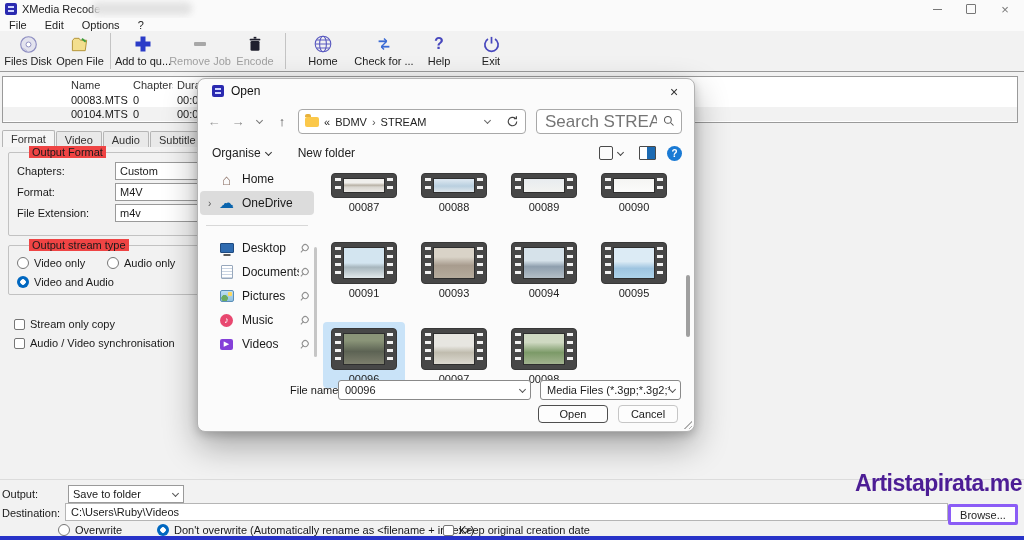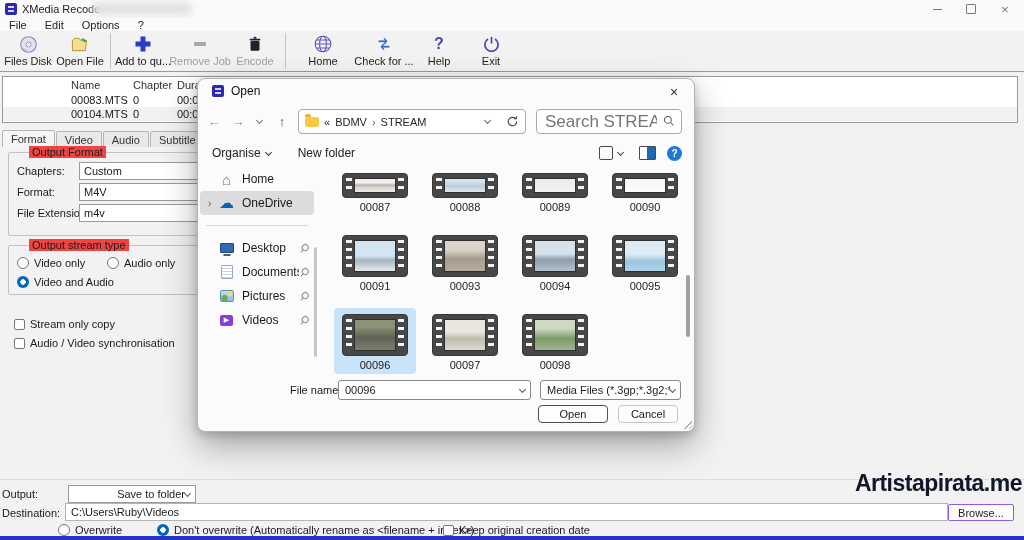--- a/index.html
+++ b/index.html
@@ -42,37 +42,37 @@
 
   
   .tabbar{position:absolute;left:2px;top:130px;height:17px;display:flex;align-items:flex-end;}
   .tab{padding:2px 8px 1px;border:1px solid #b5b5b5;border-bottom:none;background:#e9e9e9;border-radius:2px 2px 0 0;margin-right:1px;color:#333;white-space:nowrap;margin-top:32px;}
   .tab.active{background:#f5f5f5;padding-bottom:2px;}
 
   
   .gbox{position:absolute;border:1px solid #c2c2c2;border-radius:2px;}
   .legend{position:absolute;top:-7px;left:20px;background:#ef4444;padding:0 3px;}
   .frow-label{position:absolute;left:8px;}
-  .combo{position:absolute;height:16px;background:#fff;border:1px solid #9a9a9a;display:flex;align-items:center;padding-left:4px;}
+  .combo{position:absolute;height:16px;background:#fff;border:1px solid #9a9a9a;display:flex;align-items:center;padding-left:4px;margin-left:36px;}
   .combo .ctext{flex:1;white-space:nowrap;overflow:hidden;}
   .chv{display:inline-block;width:6px;height:6px;border-right:1.4px solid #555;border-bottom:1.4px solid #555;transform:rotate(45deg);margin:0 5px 2px 0;flex:0 0 auto;}
   .chv.sm{width:4px;height:4px;}
   .rb{width:12px;height:12px;border:1px solid #767676;border-radius:50%;background:#fff;box-sizing:border-box;flex:0 0 auto;}
   .rb.on{border:none;background:radial-gradient(circle,#fff 0 2.5px,#0067c0 3px);}
   .cb{width:11px;height:11px;border:1px solid #767676;border-radius:2px;background:#fff;box-sizing:border-box;flex:0 0 auto;}
   .optrow{position:absolute;display:flex;align-items:center;gap:5px;white-space:nowrap;}
 
   
   .bpanel{position:absolute;left:0;top:479px;width:1024px;height:57px;background:#f2f2f2;border-top:1px solid #dcdcdc;}
   .blabel{position:absolute;left:2px;}
-  .select{position:absolute;height:16px;background:#fff;border:1px solid #9a9a9a;display:flex;align-items:center;padding-left:16px;text-align:right;}
+  .select{position:absolute;height:16px;background:#fff;border:1px solid #9a9a9a;display:flex;align-items:center;padding-left:4px;}
   .tinput{position:absolute;height:16px;background:#fff;border:1px solid #b5b5b5;display:flex;align-items:center;padding-left:5px;white-space:nowrap;overflow:hidden;}
-  .mbtn{position:absolute;height:15px;background:#fdfdfd;border:1px solid #8b5cf6;border-radius:2px;display:flex;align-items:center;justify-content:center;color:#222;}
+  .mbtn{position:absolute;height:15px;background:#fdfdfd;border:3px solid #8b5cf6;border-radius:2px;display:flex;align-items:center;justify-content:center;color:#222;}
   .bottomline{position:absolute;left:0;top:536px;width:1024px;height:4px;background:#2833c8;z-index:6;}
-  .watermark{position:absolute;right:2px;top:470px;font-size:23px;font-weight:bold;color:#0f172a;z-index:30;letter-spacing:-0.5px;}
+  .watermark{position:absolute;right:2px;top:470px;font-size:23px;font-weight:bold;color:#4c1d95;z-index:30;letter-spacing:-0.5px;}
 
   
   .dialog{position:absolute;left:197px;top:78px;width:496px;height:352px;background:#fbfbfb;border:1px solid #b3b3b3;
           border-radius:8px;box-shadow:0 14px 34px rgba(0,0,0,.32),0 3px 10px rgba(0,0,0,.18);z-index:10;}
   .dlg-title{position:absolute;left:0;top:0;right:0;height:24px;}
   .dlg-title .appicon{left:14px;top:6px;}
   .dlg-tname{position:absolute;left:33px;top:5px;font-size:12px;color:#111;}
   .dlg-close{position:absolute;right:0;top:0;width:40px;height:26px;display:flex;align-items:center;justify-content:center;color:#333;font-size:14px;border-top-right-radius:8px;}
   .dlg-nav{position:absolute;left:0;top:26px;right:0;height:32px;display:flex;align-items:center;}
   .navbtn{position:absolute;top:6px;width:20px;height:20px;display:flex;align-items:center;justify-content:center;font-size:13px;}
@@ -115,21 +115,21 @@
   .sic.music::before{content:"♪";width:13px;height:13px;border-radius:50%;background:#e8476f;color:#fff;font-size:9px;display:flex;align-items:center;justify-content:center;}
   .sic.videos::before{content:"▶";width:13px;height:11px;border-radius:2px;background:#8440d8;color:#fff;font-size:7px;display:flex;align-items:center;justify-content:center;}
   .slabel{color:#1a1a1a;font-size:12px;white-space:nowrap;overflow:hidden;flex:1;}
   .pin{margin-left:auto;width:9px;height:10px;position:relative;transform:rotate(42deg);opacity:.8;display:none;flex:0 0 auto;}
   .pinned .pin{display:block;}
   .pin::before{content:"";position:absolute;top:0;left:2px;width:5px;height:5px;border:1.2px solid #777;border-radius:50%;}
   .pin::after{content:"";position:absolute;top:6px;left:4.6px;width:1.2px;height:4px;background:#777;}
   .sdiv{height:1px;background:#d8d8d8;margin:10px 8px;}
   .side-sb{position:absolute;left:116px;top:80px;width:3px;height:110px;background:#c6c6c6;border-radius:2px;}
 
-  .grid{position:absolute;left:132px;top:0;width:362px;display:grid;grid-template-columns:repeat(4,90px);row-gap:13px;align-items:end;justify-items:center;}
+  .grid{position:absolute;left:121px;top:0;width:362px;display:grid;grid-template-columns:repeat(4,90px);row-gap:20px;align-items:end;justify-items:center;}
   .cell{display:flex;flex-direction:column;align-items:center;padding:6px 8px 3px;border-radius:4px;}
   .cell.selected{background:#c9e3f8;}
   .flabel{margin-top:3px;font-size:11px;color:#222;}
   .film{position:relative;width:66px;height:42px;background:#474747;border:1px solid #383838;border-radius:4px;box-sizing:border-box;}
   .cut .film{height:25px;}
   .film::before,.film::after{content:"";position:absolute;top:4px;bottom:4px;width:6px;background-image:repeating-linear-gradient(180deg,#f2f2f2 0 3px,#474747 3px 8px);}
   .film::before{left:3px;} .film::after{right:3px;}
   .photo{position:absolute;left:11px;right:11px;top:4px;bottom:4px;border:1px solid #2e2e2e;}
   .s87{background:linear-gradient(180deg,#f0efec 30%,#b9b2a6 48%,#d8d5cf 62%,#eceae6);}
   .s88{background:linear-gradient(180deg,#dfe9f2,#b9cfdf 55%,#dfe7ec);}
@@ -456,20 +456,26 @@
             <span class="pin"></span>
           </div>
 
           <div class="srow pinned">
             <span class="exp"></span>
             <span class="sic pictures"></span>
             <span class="slabel">Pictures</span>
             <span class="pin"></span>
           </div>
 
+          <div class="srow pinned">
+            <span class="exp"></span>
+            <span class="sic music"></span>
+            <span class="slabel">Music</span>
+            <span class="pin"></span>
+          </div>
 
           <div class="srow pinned">
             <span class="exp"></span>
             <span class="sic videos"></span>
             <span class="slabel">Videos</span>
             <span class="pin"></span>
           </div>
         </div>
       <div class="side-sb"></div>
 

